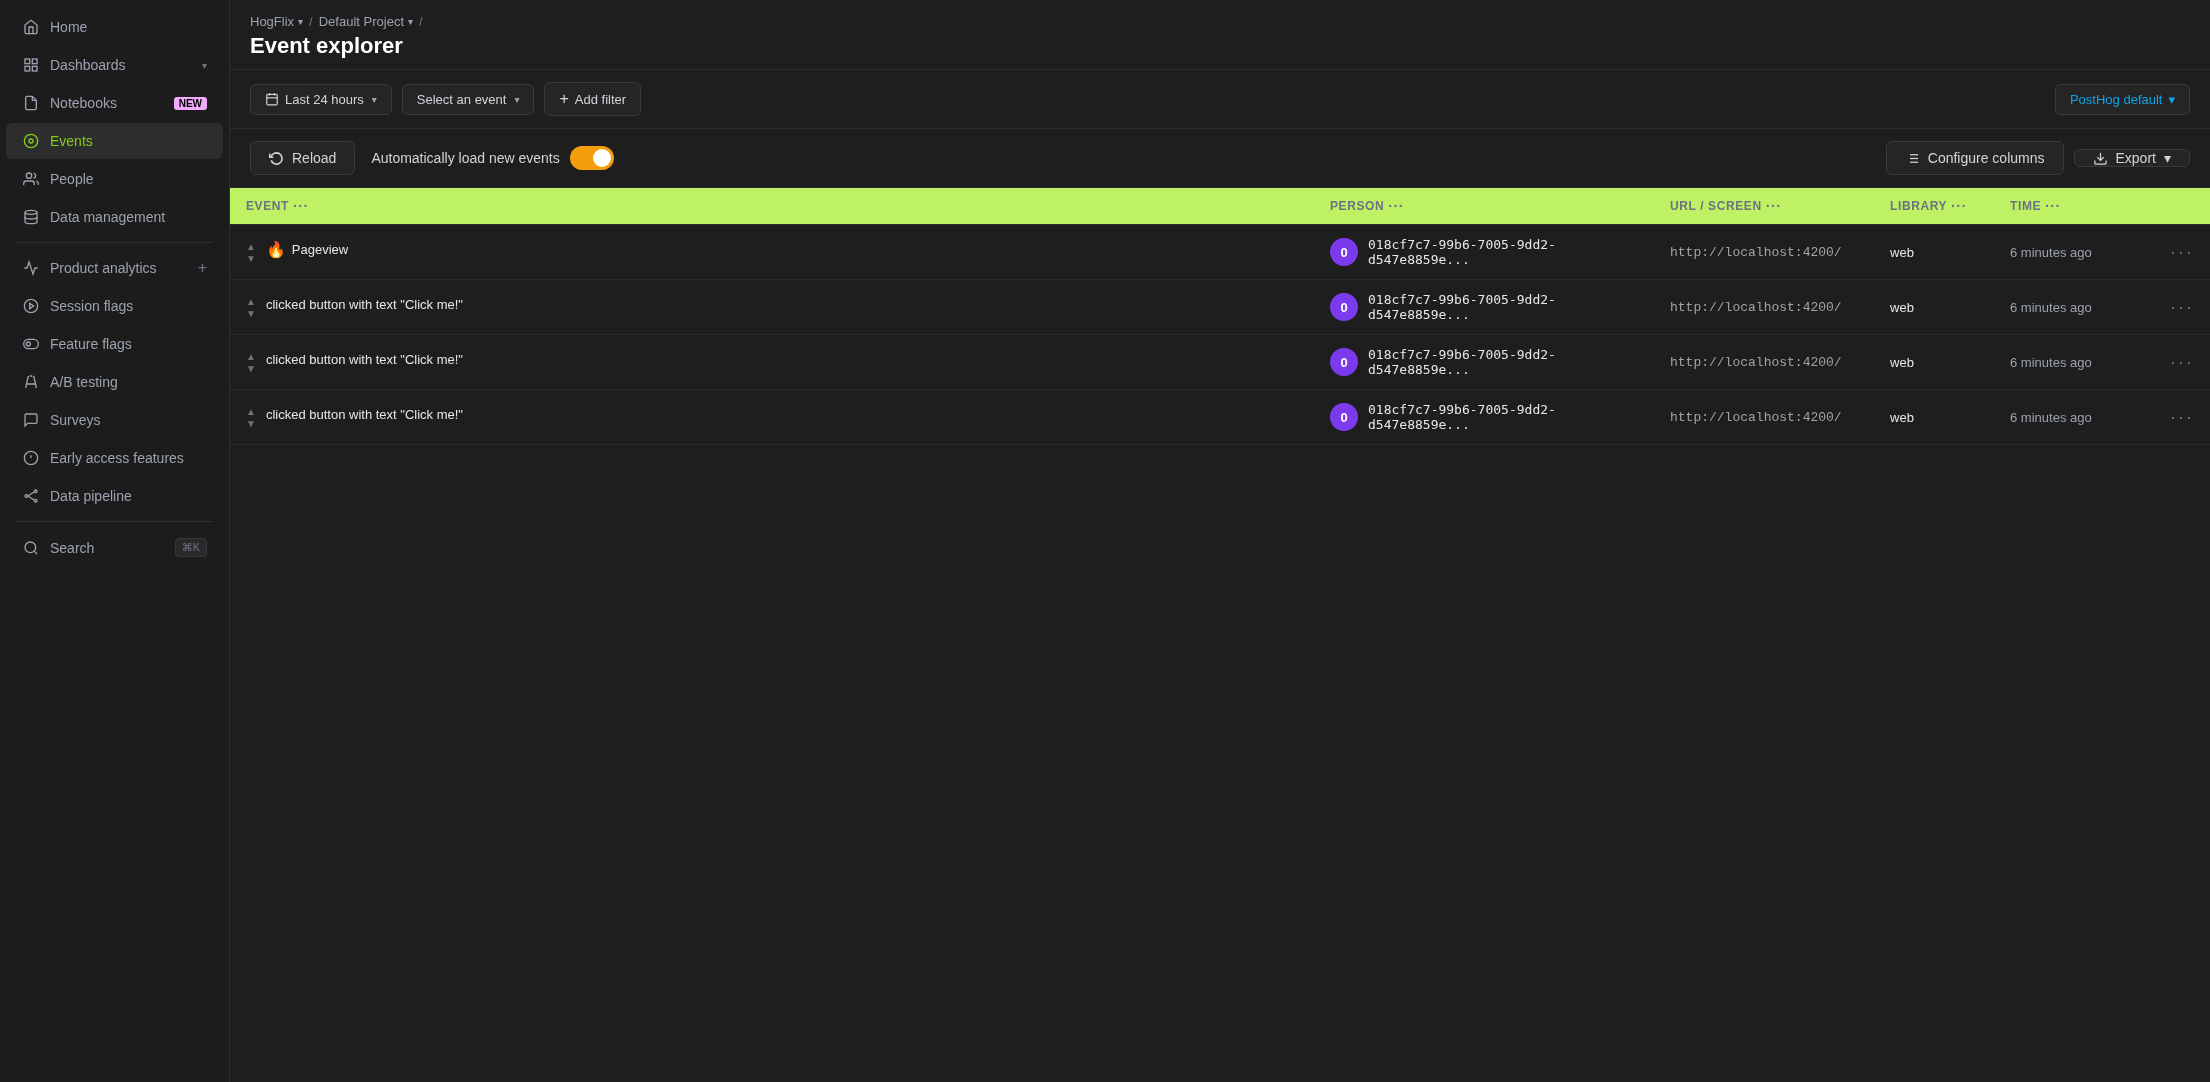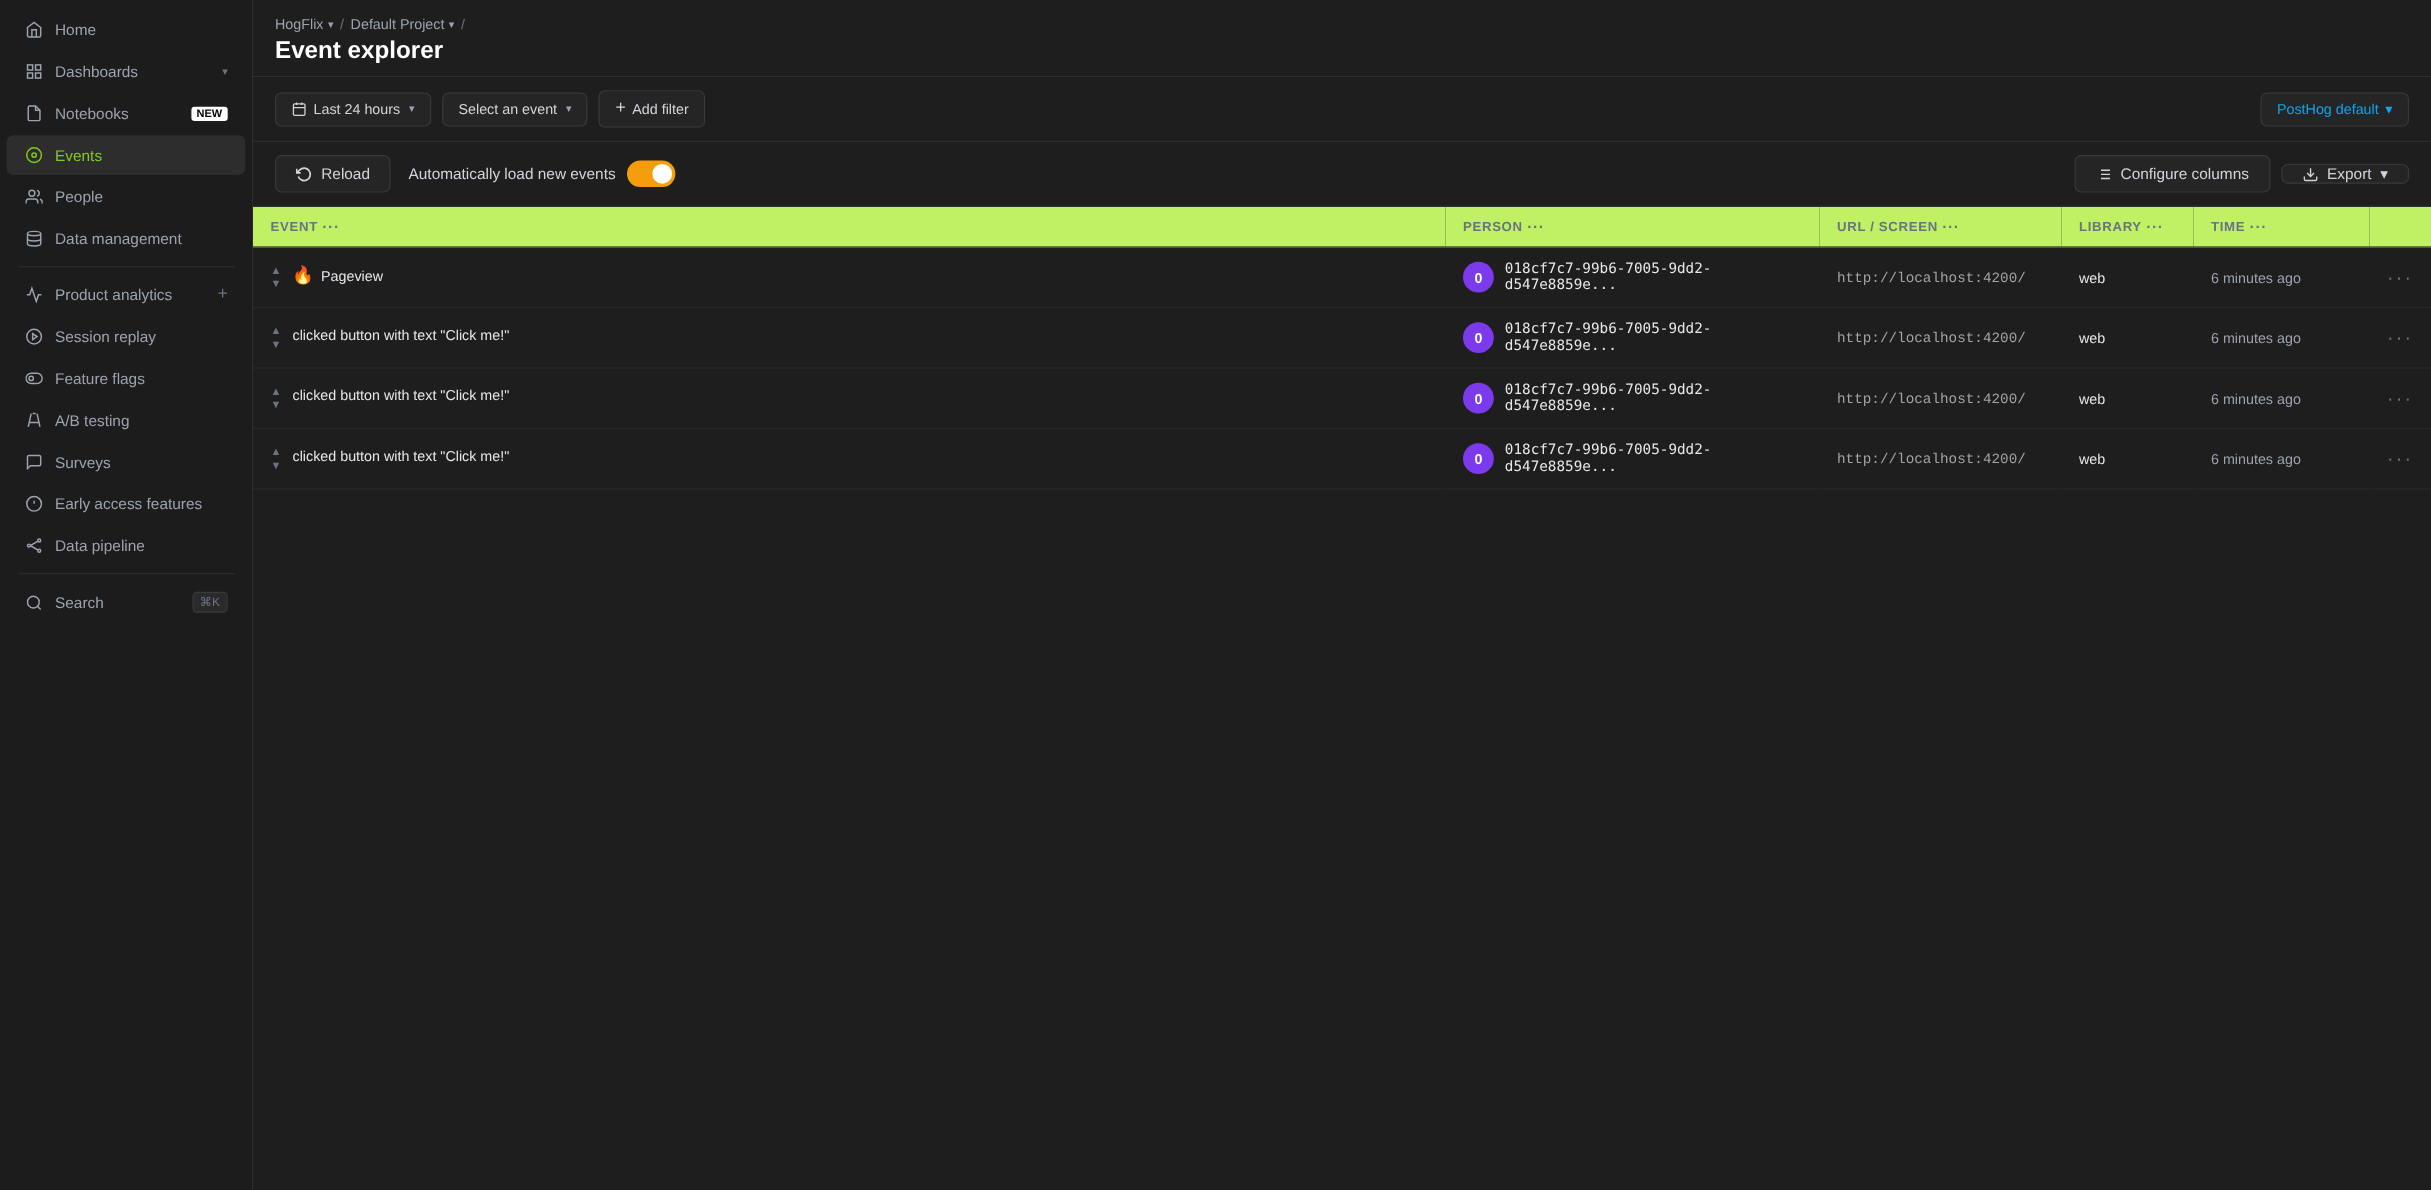--- a/index.html
+++ b/index.html
@@ -42,21 +42,21 @@
     .sidebar-item .icon {
       width: 18px;
       height: 18px;
       display: flex;
       align-items: center;
       justify-content: center;
       flex-shrink: 0;
     }
     .sidebar-item .label { flex: 1; }
     .sidebar-item .badge-new {
-      background: #ffffff;
+      background: #f0abfc;
       color: #000;
       font-size: 10px;
       font-weight: 700;
       padding: 1px 5px;
       border-radius: 3px;
     }
     .sidebar-item .chevron {
       font-size: 10px;
       color: #6b7280;
     }
@@ -406,21 +406,21 @@
     <span class="plus-icon">+</span>
   </div>
 
   <div class="sidebar-item">
     <span class="icon">
       <svg width="16" height="16" viewBox="0 0 24 24" fill="none" stroke="currentColor" stroke-width="2">
           <circle cx="12" cy="12" r="10"></circle>
           <polygon points="10 8 16 12 10 16 10 8"></polygon>
         </svg>
     </span>
-    <span class="label">Session replay</span>
+    <span class="label">Session flags</span>
   </div>
 
   <div class="sidebar-item">
     <span class="icon">
       <svg width="16" height="16" viewBox="0 0 24 24" fill="none" stroke="currentColor" stroke-width="2">
           <rect x="1" y="5" width="22" height="14" rx="7" ry="7"></rect>
           <circle cx="8" cy="12" r="3"></circle>
         </svg>
     </span>
     <span class="label">Feature flags</span>

